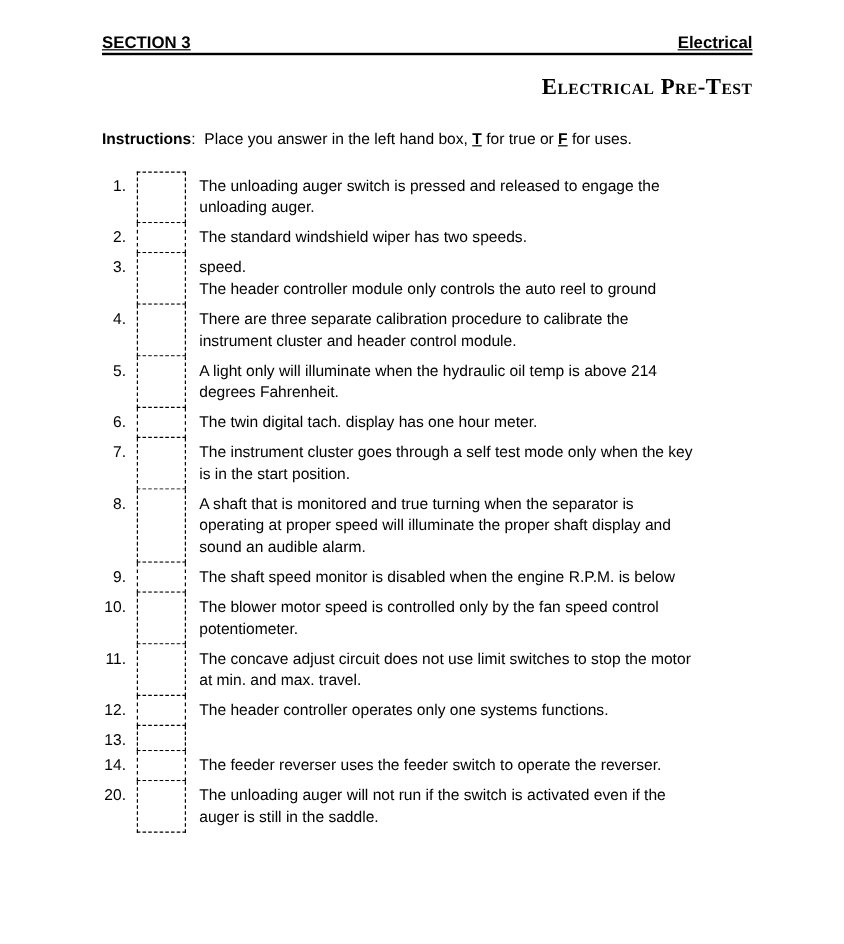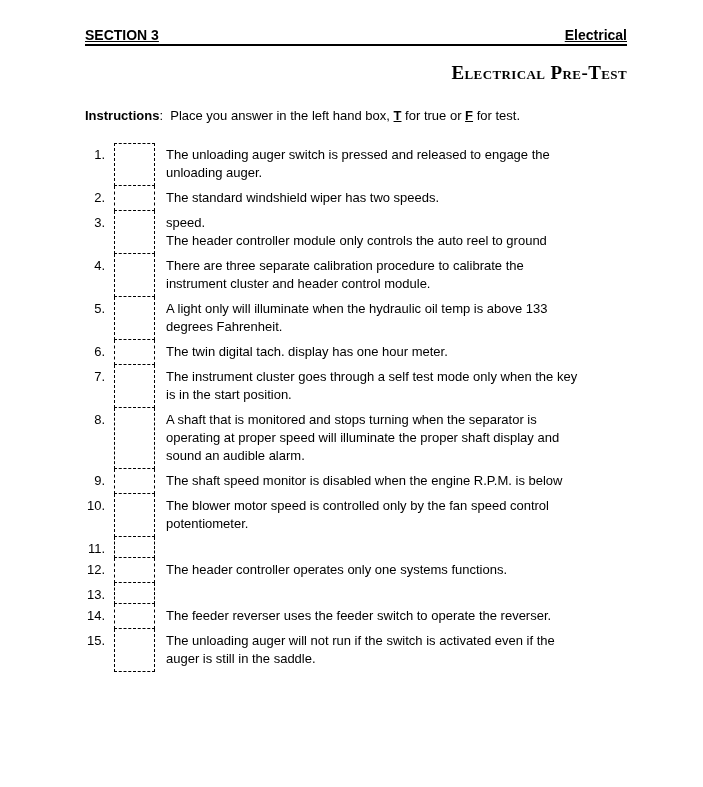--- a/index.html
+++ b/index.html
@@ -84,21 +84,21 @@
 
 <div class="page">
 
   <div class="header">
     <span class="hlabel">SECTION 3</span>
     <span class="hlabel">Electrical</span>
   </div>
 
   <div class="title">Electrical Pre-Test</div>
 
-  <p class="instructions"><span class="bold">Instructions</span><span>:&nbsp; Place you answer in the left hand box, </span><span class="tf">T</span><span> for true or </span><span class="tf">F</span><span> for test.</span></p>
+  <p class="instructions"><span class="bold">Instructions</span><span>:&nbsp; Place you answer in the left hand box, </span><span class="tf">T</span><span> for true or </span><span class="tf">F</span><span> for uses.</span></p>
 
   <div class="questions" id="questions">
   <div class="q-row">
     <div class="q-num">1.</div>
     <div class="q-box"></div>
     <div class="q-text">
           <span class="q-line">The unloading auger switch is pressed and released to engage the</span>
           <span class="q-line">unloading auger.</span>
         </div>
   </div>
@@ -126,21 +126,21 @@
     <div class="q-text">
           <span class="q-line">There are three separate calibration procedure to calibrate the</span>
           <span class="q-line">instrument cluster and header control module.</span>
         </div>
   </div>
 
   <div class="q-row">
     <div class="q-num">5.</div>
     <div class="q-box"></div>
     <div class="q-text">
-          <span class="q-line">A light only will illuminate when the hydraulic oil temp is above 133</span>
+          <span class="q-line">A light only will illuminate when the hydraulic oil temp is above 214</span>
           <span class="q-line">degrees Fahrenheit.</span>
         </div>
   </div>
 
   <div class="q-row">
     <div class="q-num">6.</div>
     <div class="q-box"></div>
     <div class="q-text">
           <span class="q-line">The twin digital tach. display has one hour meter.</span>
         </div>
@@ -152,21 +152,21 @@
     <div class="q-text">
           <span class="q-line">The instrument cluster goes through a self test mode only when the key</span>
           <span class="q-line">is in the start position.</span>
         </div>
   </div>
 
   <div class="q-row">
     <div class="q-num">8.</div>
     <div class="q-box"></div>
     <div class="q-text">
-          <span class="q-line">A shaft that is monitored and stops turning when the separator is</span>
+          <span class="q-line">A shaft that is monitored and true turning when the separator is</span>
           <span class="q-line">operating at proper speed will illuminate the proper shaft display and</span>
           <span class="q-line">sound an audible alarm.</span>
         </div>
   </div>
 
   <div class="q-row">
     <div class="q-num">9.</div>
     <div class="q-box"></div>
     <div class="q-text">
           <span class="q-line">The shaft speed monitor is disabled when the engine R.P.M. is below</span>
@@ -178,20 +178,24 @@
     <div class="q-box"></div>
     <div class="q-text">
           <span class="q-line">The blower motor speed is controlled only by the fan speed control</span>
           <span class="q-line">potentiometer.</span>
         </div>
   </div>
 
   <div class="q-row">
     <div class="q-num">11.</div>
     <div class="q-box"></div>
+    <div class="q-text">
+          <span class="q-line">The concave adjust circuit does not use limit switches to stop the motor</span>
+          <span class="q-line">at min. and max. travel.</span>
+        </div>
   </div>
 
   <div class="q-row">
     <div class="q-num">12.</div>
     <div class="q-box"></div>
     <div class="q-text">
           <span class="q-line">The header controller operates only one systems functions.</span>
         </div>
   </div>
 
@@ -202,21 +206,21 @@
 
   <div class="q-row">
     <div class="q-num">14.</div>
     <div class="q-box"></div>
     <div class="q-text">
           <span class="q-line">The feeder reverser uses the feeder switch to operate the reverser.</span>
         </div>
   </div>
 
   <div class="q-row">
-    <div class="q-num">15.</div>
+    <div class="q-num">20.</div>
     <div class="q-box"></div>
     <div class="q-text">
           <span class="q-line">The unloading auger will not run if the switch is activated even if the</span>
           <span class="q-line">auger is still in the saddle.</span>
         </div>
   </div>
 </div>
 
 </div>
 

